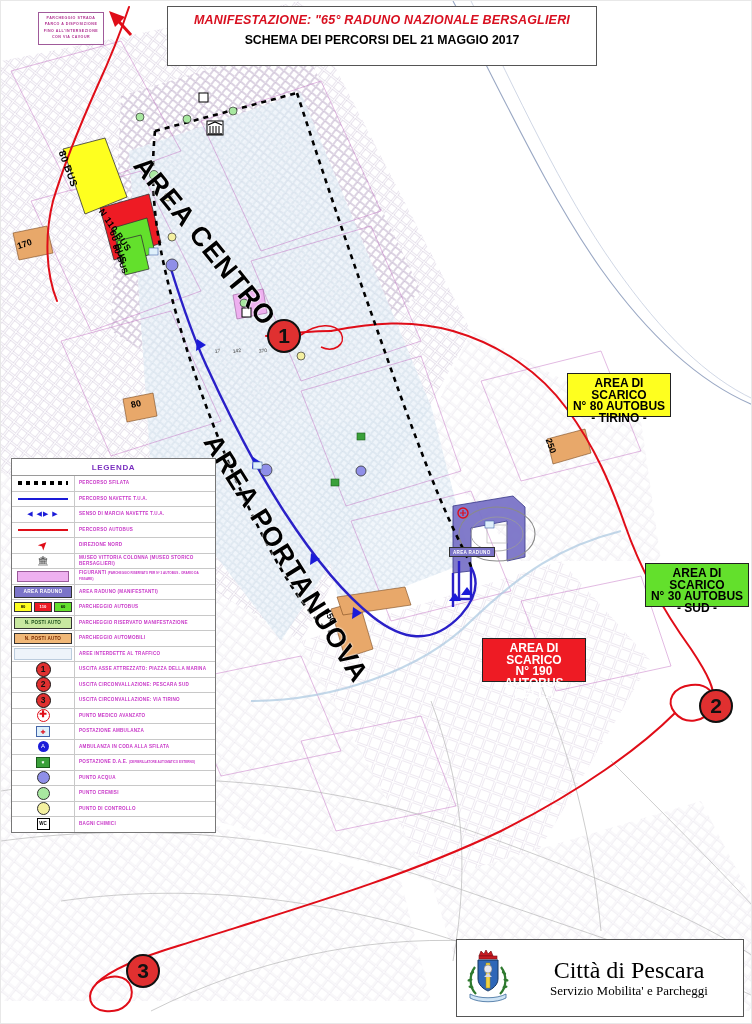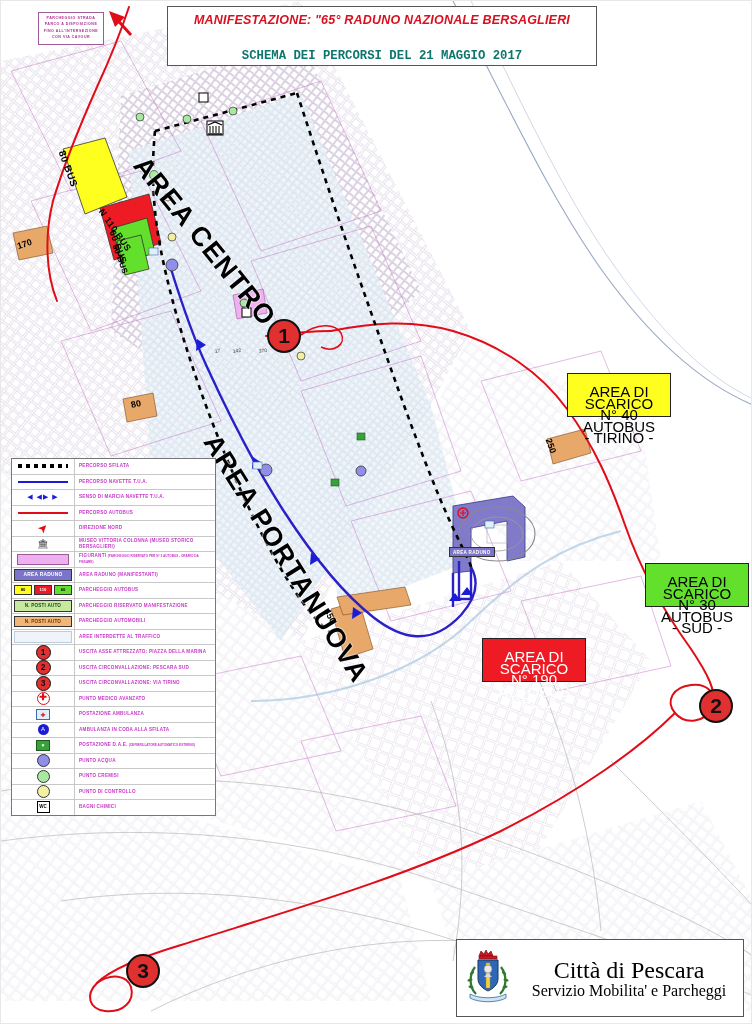--- a/index.html
+++ b/index.html
@@ -26,30 +26,30 @@
     box-sizing:border-box;
     text-align:center;
     padding-top:6px;
     z-index:40;
   }
   #title-banner .l1{
     color:#d81020;font-weight:bold;font-style:italic;
     font-size:12.5px;line-height:14px;letter-spacing:.2px;
   }
   #title-banner .l2{
-    color:#0f766e;font-weight:bold;
-    font-size:12.3px;line-height:15px;margin-top:22px;font-family:Liberation Mono, monospace;
+    color:#000000;font-weight:bold;
+    font-size:12.3px;line-height:15px;margin-top:6px;
   }
 
   
   .callout{
     position:absolute;z-index:38;box-sizing:border-box;
     border:1px solid #222;text-align:center;
-    font-weight:normal;font-size:15px;line-height:11.6px;
-    padding:12px 2px 3px;
+    font-weight:bold;font-size:12px;line-height:11.6px;
+    padding:4px 2px 3px;
   }
   .callout.yellow{background:#feff1f;color:#000;}
   .callout.green{background:#63e02c;color:#000;}
   .callout.red{background:#ee1b24;color:#ffffff;}
 
   
   #parco-note{
     position:absolute;left:37px;top:11px;width:66px;height:33px;
     background:rgba(255,255,255,.82);
     border:1px solid #a05a9a;
@@ -184,21 +184,21 @@
     z-index:40;box-sizing:border-box;
     display:flex;align-items:center;
   }
   #sigblock .crest{width:62px;min-width:62px;text-align:center;}
   #sigblock .sigtxt{
     flex:1;text-align:center;font-family:"Liberation Serif",serif;color:#000;
     padding-right:4px;
   }
   #sigblock .s1{font-size:24px;line-height:25px;}
   #sigblock .s2{font-size:16px;line-height:18px;}
-  #sigblock .s3{font-size:16px;line-height:16px;}
+  #sigblock .s3{font-size:13px;line-height:16px;}
 </style>
 </head>
 <body>
 
 <div id="page">
 
   <div id="map-canvas">
     <svg class="map-svg" viewBox="0 0 752 1024">
       <defs>
         <pattern id="blocks" width="9" height="9" patternUnits="userSpaceOnUse" patternTransform="rotate(38)">
@@ -400,37 +400,38 @@
   <div class="park-num" style="left:130px;top:398px;transform:rotate(-14deg);">80</div>
   <div class="park-num" style="left:552px;top:436px;transform:rotate(70deg);transform-origin:left top;">250</div>
   <div class="park-num" style="left:330px;top:606px;transform:rotate(62deg);transform-origin:left top;">450</div>
 
   <div class="exit-circle" style="left:266px;top:318px;width:30px;height:30px;font-size:21px;line-height:29px;">1</div>
   <div class="exit-circle" style="left:698px;top:688px;width:30px;height:30px;font-size:21px;line-height:29px;">2</div>
   <div class="exit-circle" style="left:125px;top:953px;width:30px;height:30px;font-size:21px;line-height:29px;">3</div>
 
   <div class="callout yellow" style="left:566px;top:372px;width:104px;height:44px;">
     <div>AREA DI SCARICO</div>
-    <div>N° 40 AUTOBUS</div>
+    <div>N° 80 AUTOBUS</div>
     <div>- TIRINO -</div>
   </div>
 
   <div class="callout green" style="left:644px;top:562px;width:104px;height:44px;">
     <div>AREA DI SCARICO</div>
     <div>N° 30 AUTOBUS</div>
     <div>- SUD -</div>
   </div>
 
   <div class="callout red" style="left:481px;top:637px;width:104px;height:44px;">
     <div>AREA DI SCARICO</div>
     <div>N° 190 AUTOBUS</div>
     <div>- DELLA -</div>
   </div>
 
   <div id="legenda">
+    <div class="lg-title">LEGENDA</div>
 
     <div class="lg-row">
       <div class="lg-sym">
           <div class="sym-dotted"></div>
         </div>
       <div class="lg-txt">PERCORSO SFILATA</div>
     </div>
 
     <div class="lg-row">
       <div class="lg-sym">

